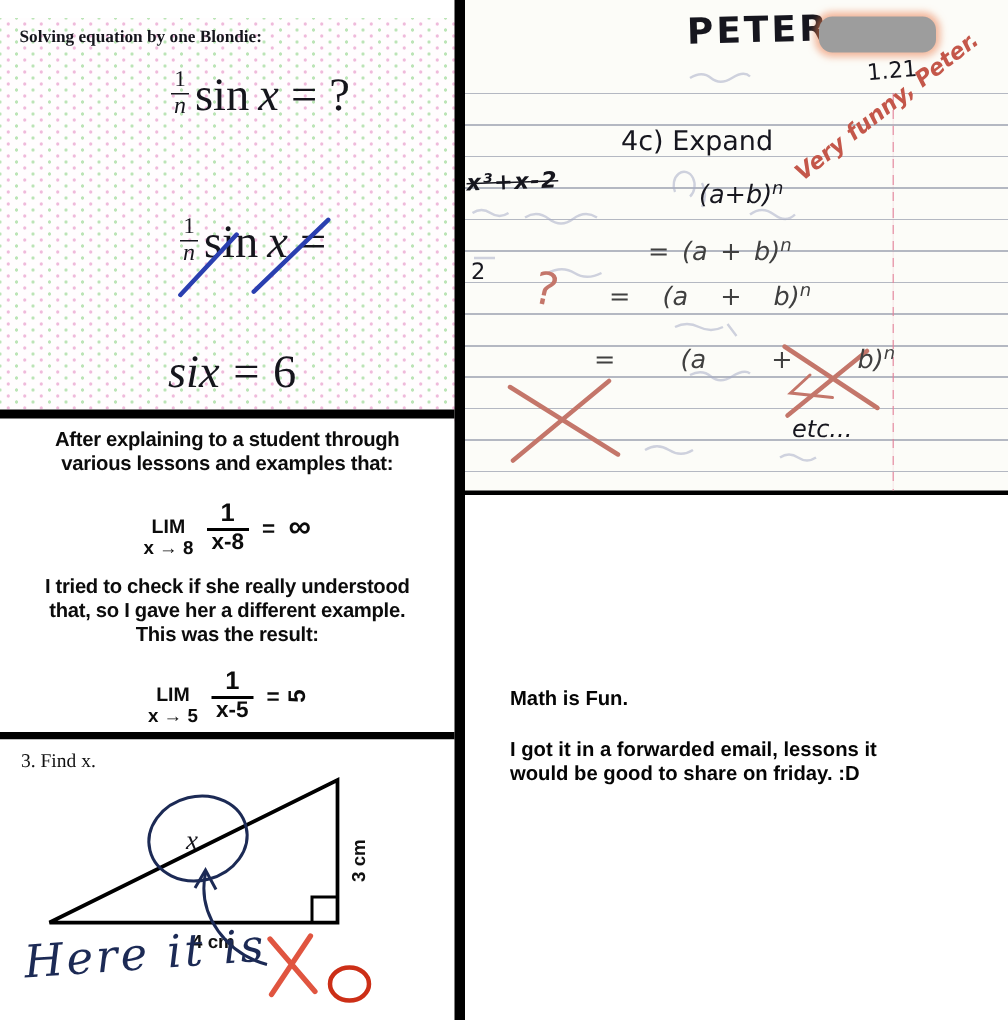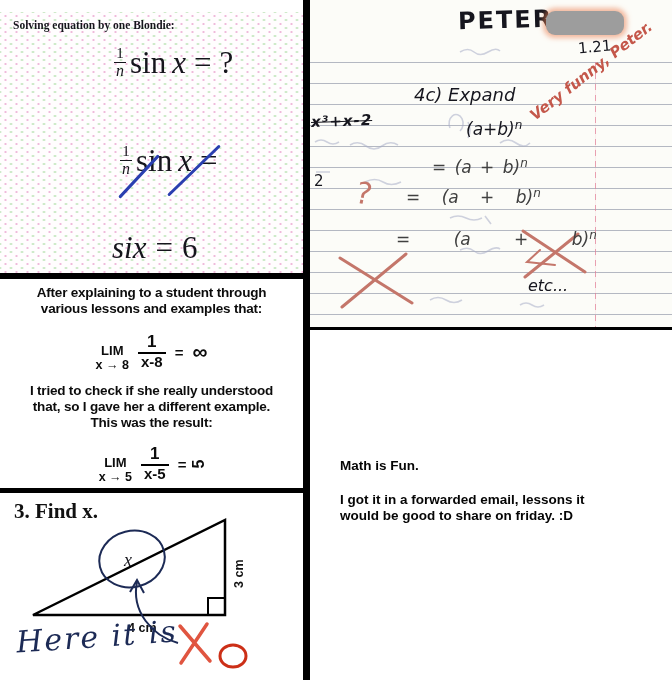--- a/index.html
+++ b/index.html
@@ -41,42 +41,42 @@
   .lim-col .ap{font-size:12.5px;}
   .frac2{display:inline-flex;flex-direction:column;align-items:center;line-height:1.1;}
   .frac2 .num{font-size:17px;}
   .frac2 .den{font-size:15px;border-top:2px solid #000;padding:0 3px;}
   .lim-eq{font-size:15px;}
   .lim-res{font-size:21px;}
   .rot5{display:inline-block;transform:rotate(-90deg);font-size:16px;}
 
   
   #findx{left:0;top:493px;width:303px;height:187px;background:#fff;}
-  .fx-title{left:14px;top:6px;font-family:"Liberation Serif",serif;font-weight:bold;
-    font-size:21px;color:#111;}
+  .fx-title{left:14px;top:6px;font-family:"Liberation Serif",serif;font-weight:normal;
+    font-size:13px;color:#111;}
   .here{left:16px;top:126px;font-family:"DejaVu Serif",serif;font-style:italic;
     font-size:30px;color:#1c2a55;transform:rotate(-4deg);letter-spacing:2px;}
 
   
   #notebook{left:310px;top:0;width:362px;height:327px;background:#fcfcf8;
     border-bottom:3px solid #000;box-sizing:content-box;}
   .nb-lines{left:0;right:0;top:62px;bottom:0;
     background:repeating-linear-gradient(to bottom,#b4b8c2 0,#b4b8c2 1px,transparent 1px,transparent 21px);}
   .nb-margin{left:285px;top:62px;bottom:0;width:1px;
     background:repeating-linear-gradient(to bottom,rgba(226,128,152,.75) 0 6px,rgba(226,128,152,.12) 6px 11px);}
   .hand{font-family:"DejaVu Sans",sans-serif;color:#16161e;}
   .nb-name{left:148px;top:6px;font-size:24px;font-weight:bold;letter-spacing:2px;
     transform:rotate(-1.5deg);}
   .nb-redact{left:236px;top:11px;width:78px;height:24px;background:#9d9d9d;border-radius:9px;
     box-shadow:0 0 5px 3px rgba(235,128,82,0.55);}
   .nb-num{left:268px;top:38px;font-size:15px;transform:rotate(-5deg);}
   .nb-scrib{left:1px;top:112px;font-size:15px;font-weight:bold;font-style:italic;
     text-decoration:line-through;transform:rotate(-2deg);letter-spacing:1px;}
   .nb-2{left:4px;top:172px;font-size:15px;}
-  .nb-prob{left:104px;top:84px;font-size:18px;font-style:italic;}
+  .nb-prob{left:104px;top:84px;font-size:18px;}
   .nb-expr{left:156px;top:118px;font-size:17px;font-style:italic;}
   .sup{font-size:12px;vertical-align:6px;font-style:italic;}
   .exp-line{font-size:17px;font-style:italic;color:#404040;}
   .l1{left:122px;top:156px;}.l1 .t{word-spacing:3px;}
   .l2{left:96px;top:186px;}.l2 .t{word-spacing:16px;}
   .l3{left:86px;top:228px;}.l3 .t{word-spacing:38px;}
   .nb-etc{left:218px;top:276px;font-size:16px;font-style:italic;}
   .nb-q{left:46px;top:176px;font-size:30px;color:#c4766a;transform:rotate(12deg);
     font-family:"DejaVu Sans",sans-serif;}
   .nb-note{left:222px;top:108px;font-size:15px;font-weight:bold;font-style:italic;

